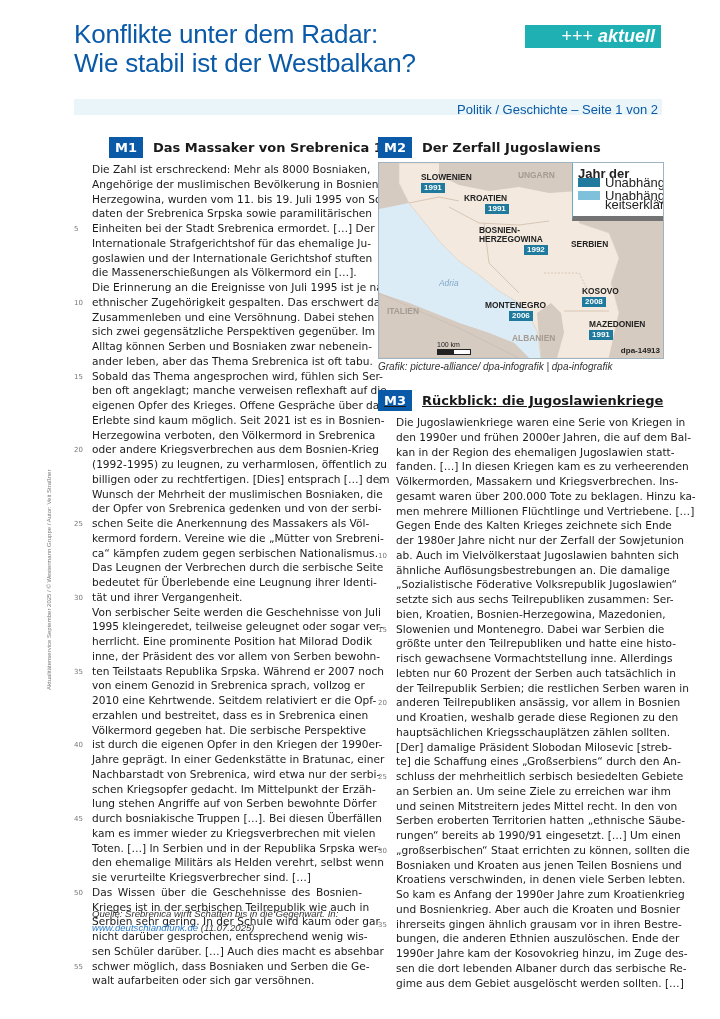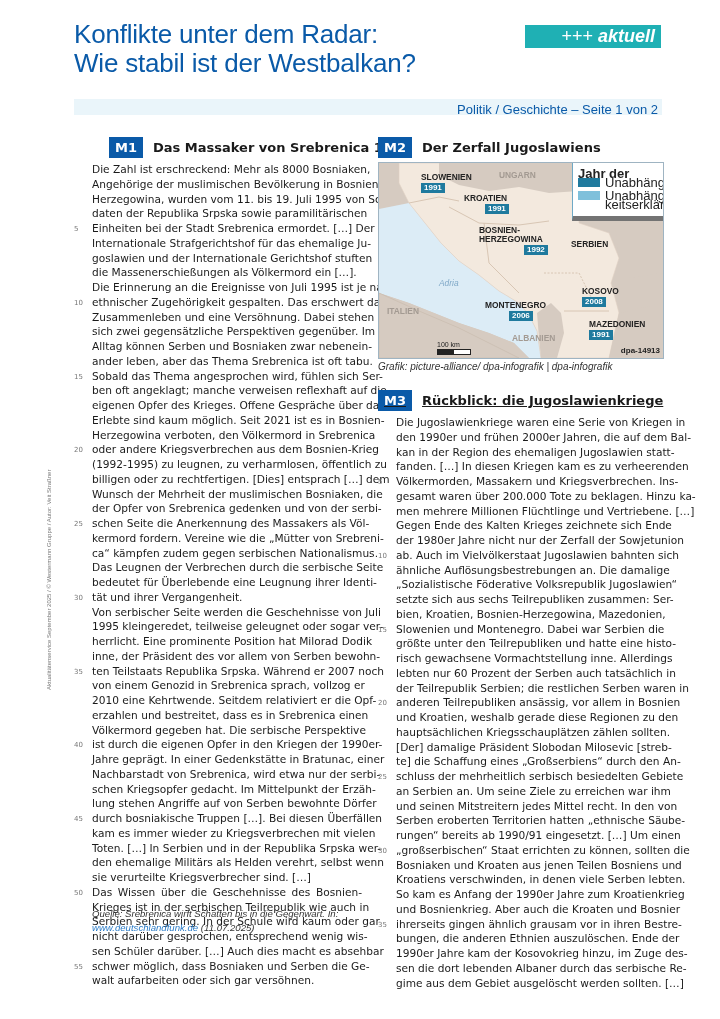--- a/index.html
+++ b/index.html
@@ -70,21 +70,21 @@
 
 <div class="mhead" style="left:74px; top:137px;margin-left:35px;">
   <span class="mbadge">M1</span>
   <span class="mtitle">Das Massaker von Srebrenica 1995</span>
 </div>
 
 <div class="textcol" id="m1col" style="left:92px; top:162px; width:270px;">
     <div class="line">Die Zahl ist erschreckend: Mehr als 8000 Bosniaken,</div>
     <div class="line">Angehörige der muslimischen Bevölkerung in Bosnien-</div>
     <div class="line">Herzegowina, wurden vom 11. bis 19. Juli 1995 von Sol-</div>
-    <div class="line">daten der Republika Srpska sowie paramilitärischen</div>
+    <div class="line">daten der Srebrenica Srpska sowie paramilitärischen</div>
     <div class="line">Einheiten bei der Stadt Srebrenica ermordet. […] Der<span class="lnum">5</span></div>
     <div class="line">Internationale Strafgerichtshof für das ehemalige Ju-</div>
     <div class="line">goslawien und der Internationale Gerichtshof stuften</div>
     <div class="line last">die Massenerschießungen als Völkermord ein […].</div>
     <div class="line">Die Erinnerung an die Ereignisse von Juli 1995 ist je nach</div>
     <div class="line">ethnischer Zugehörigkeit gespalten. Das erschwert das<span class="lnum">10</span></div>
     <div class="line">Zusammenleben und eine Versöhnung. Dabei stehen</div>
     <div class="line">sich zwei gegensätzliche Perspektiven gegenüber. Im</div>
     <div class="line">Alltag können Serben und Bosniaken zwar nebenein-</div>
     <div class="line">ander leben, aber das Thema Srebrenica ist oft tabu.</div>
@@ -162,21 +162,21 @@
     <path d="M30,40 L60,34 L80,38" fill="none" stroke="#d8c6b4" stroke-width="1"></path>
     <path d="M70,44 L100,60 L140,62 L170,58" fill="none" stroke="#d8c6b4" stroke-width="1"></path>
     <path d="M105,60 L110,100 L140,130" fill="none" stroke="#d8c6b4" stroke-width="1"></path>
     <path d="M165,110 L200,110 L215,140" fill="none" stroke="#d8c6b4" stroke-width="1" stroke-dasharray="2,1.5"></path>
     <path d="M185,148 L230,148" fill="none" stroke="#d8c6b4" stroke-width="1"></path>
   </svg>
 
   <span class="ml" style="left:42px; top:10px;">SLOWENIEN</span>
   <span class="yr" style="left:42px; top:20px;">1991</span>
 
-  <span class="ml grey" style="left:120px; top:8px;">UNGARN</span>
+  <span class="ml grey" style="left:139px; top:8px;">UNGARN</span>
 
   <span class="ml" style="left:85px; top:31px;">KROATIEN</span>
   <span class="yr" style="left:106px; top:41px;">1991</span>
 
   <span class="ml grey" style="left:232px; top:51px;">RUMÄNIEN</span>
 
   <span class="ml" style="left:100px; top:63px;">BOSNIEN-</span>
   <span class="ml" style="left:100px; top:72px;">HERZEGOWINA</span>
   <span class="yr" style="left:145px; top:82px;">1992</span>
 

